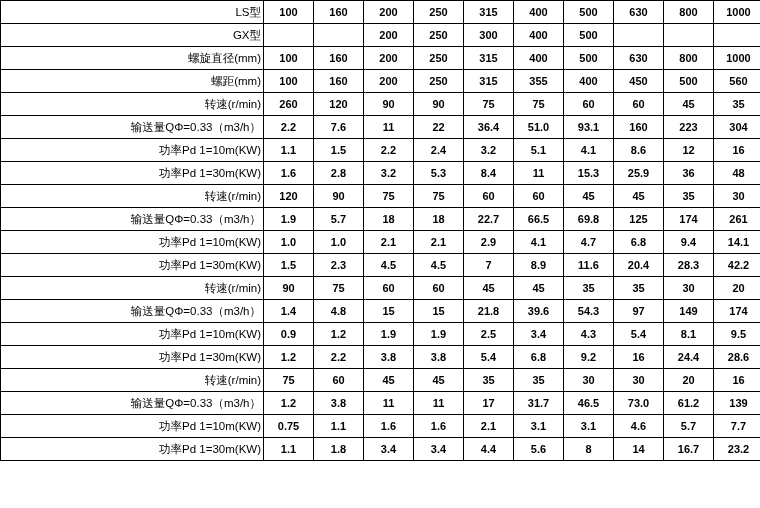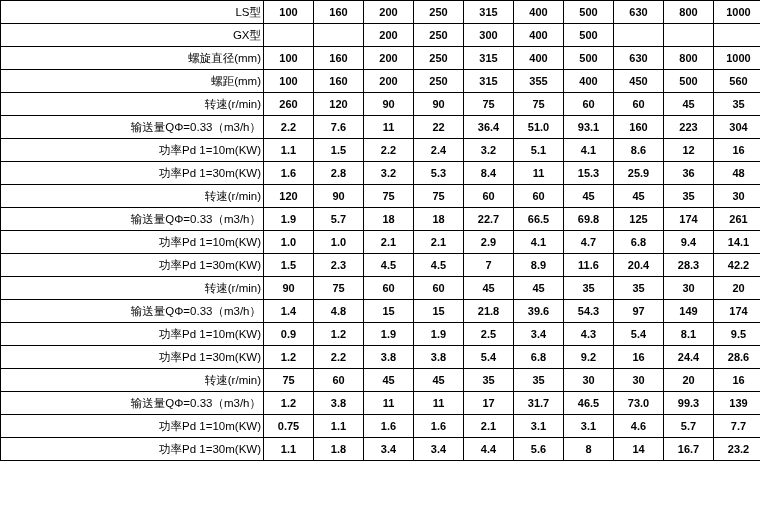--- a/index.html
+++ b/index.html
@@ -271,21 +271,21 @@
       <tr>
         <td class="label-cell">输送量QΦ=0.33（m3/h）</td>
         <td class="data-cell">1.2</td>
         <td class="data-cell">3.8</td>
         <td class="data-cell">11</td>
         <td class="data-cell">11</td>
         <td class="data-cell">17</td>
         <td class="data-cell">31.7</td>
         <td class="data-cell">46.5</td>
         <td class="data-cell">73.0</td>
-        <td class="data-cell">99.3</td>
+        <td class="data-cell">61.2</td>
         <td class="data-cell">139</td>
       </tr>
       <tr>
         <td class="label-cell">功率Pd 1=10m(KW)</td>
         <td class="data-cell">0.75</td>
         <td class="data-cell">1.1</td>
         <td class="data-cell">1.6</td>
         <td class="data-cell">1.6</td>
         <td class="data-cell">2.1</td>
         <td class="data-cell">3.1</td>

